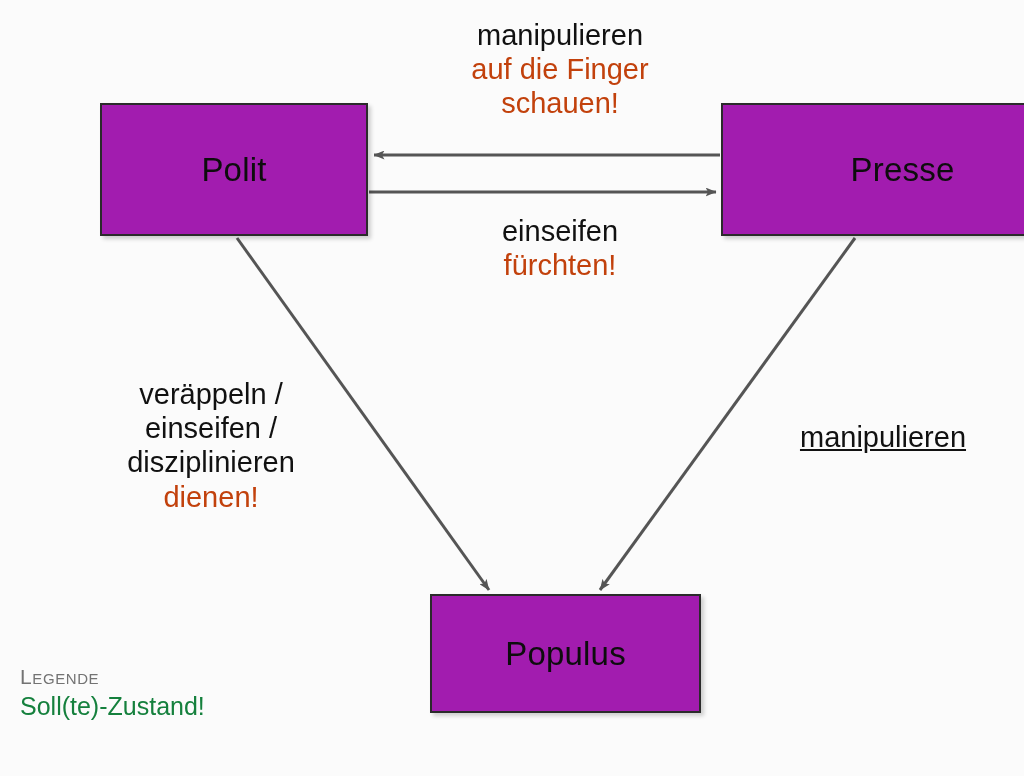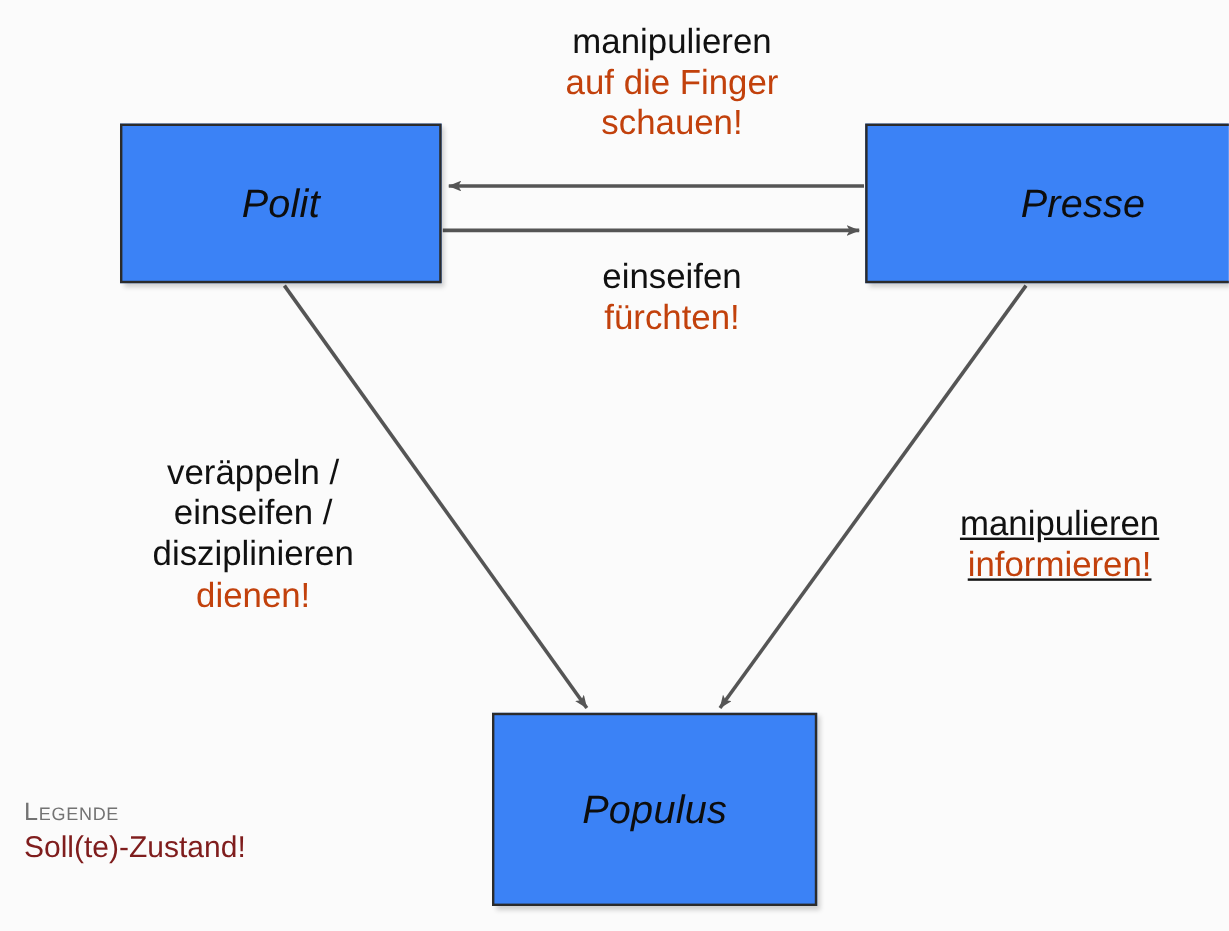--- a/index.html
+++ b/index.html
@@ -31,39 +31,38 @@
     top: 0;
     width: 1024px;
     height: 776px;
     pointer-events: none;
   }
 
   
   .node {
     position: absolute;
     box-sizing: border-box;
-    background: #3b82f6;
+    background: #a21caf;
     border: 2px solid #2b2b2b;
     box-shadow: 3px 3px 4px rgba(0,0,0,0.18);
     display: flex;
     align-items: center;
     justify-content: center;
-    font-style: italic;
   }
   .node-label {
     font-size: 33px;
     color: #0d0d0d;
     font-weight: 400;
     letter-spacing: 0.2px;
     line-height: 1;
   }
 
   #node-polit   { left: 100px; top: 103px; width: 268px; height: 133px; }
   #node-presse  { left: 721px; top: 103px; width: 327px; height: 133px; padding-left: 36px; }
-  #node-populus { left: 410px; top: 594px; width: 271px; height: 161px; }
+  #node-populus { left: 430px; top: 594px; width: 271px; height: 119px; }
 
   
   .edge-label {
     position: absolute;
     text-align: center;
     line-height: 1.18;
     font-size: 29px;
     color: #111111;
     white-space: nowrap;
   }
@@ -91,21 +90,21 @@
     letter-spacing: 0.6px;
     margin-bottom: 2px;
   }
   #legend .legend-ist {
     display: block;
     color: #111111;
     font-size: 25px;
   }
   #legend .legend-soll {
     display: block;
-    color: #7f1d1d;
+    color: #15803d;
     font-size: 25px;
   }
 </style>
 </head>
 <body>
 
 <div id="stage">
 
   <svg id="edges" viewBox="0 0 1024 776" width="1024" height="776" xmlns="http://www.w3.org/2000/svg">
     <defs>
@@ -148,21 +147,20 @@
 
   <div class="edge-label" id="label-left">
     <span class="ist">veräppeln /</span>
     <span class="ist">einseifen /</span>
     <span class="ist">disziplinieren</span>
     <span class="soll">dienen!</span>
   </div>
 
   <div class="edge-label" id="label-right">
     <span class="ist">manipulieren</span>
-    <span class="soll">informieren!</span>
   </div>
 
   <div id="legend">
     <span class="legend-title">Legende</span>
     <span class="legend-soll">Soll(te)-Zustand!</span>
   </div>
 
 </div>
 
 </body></html>

